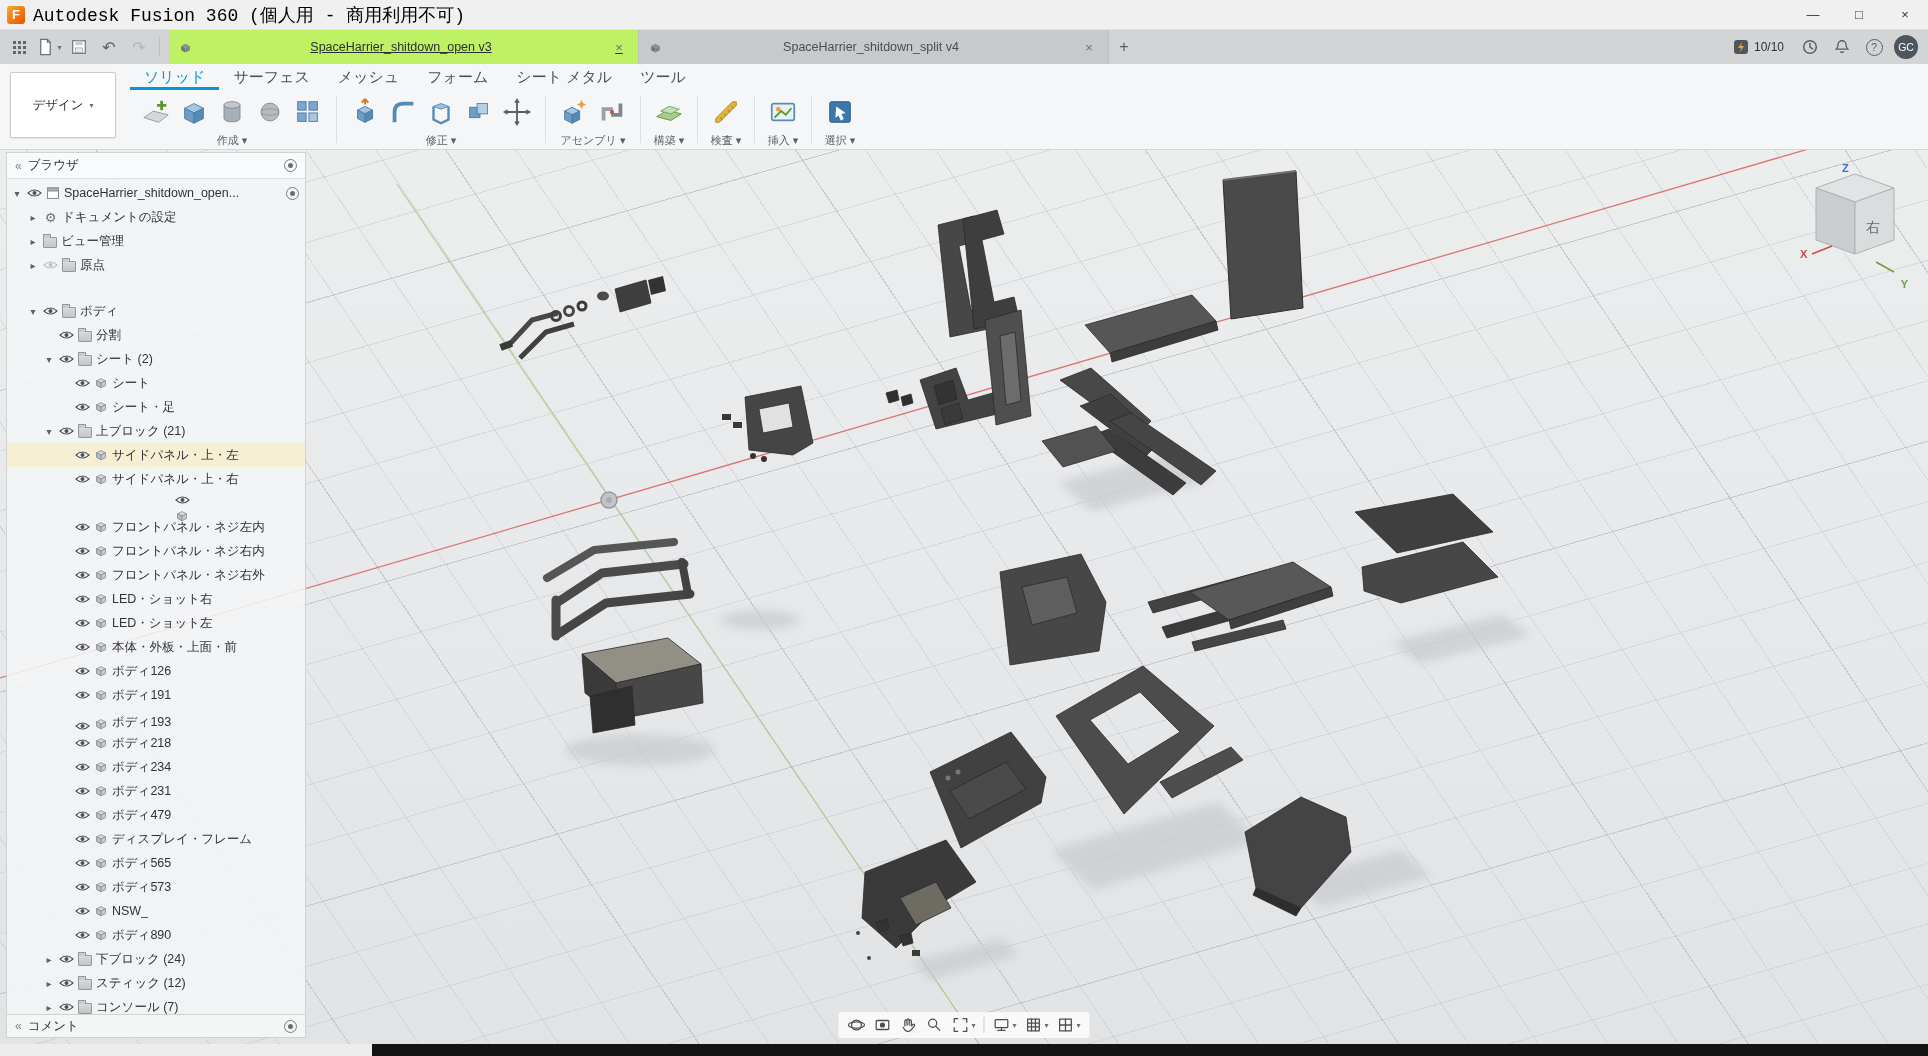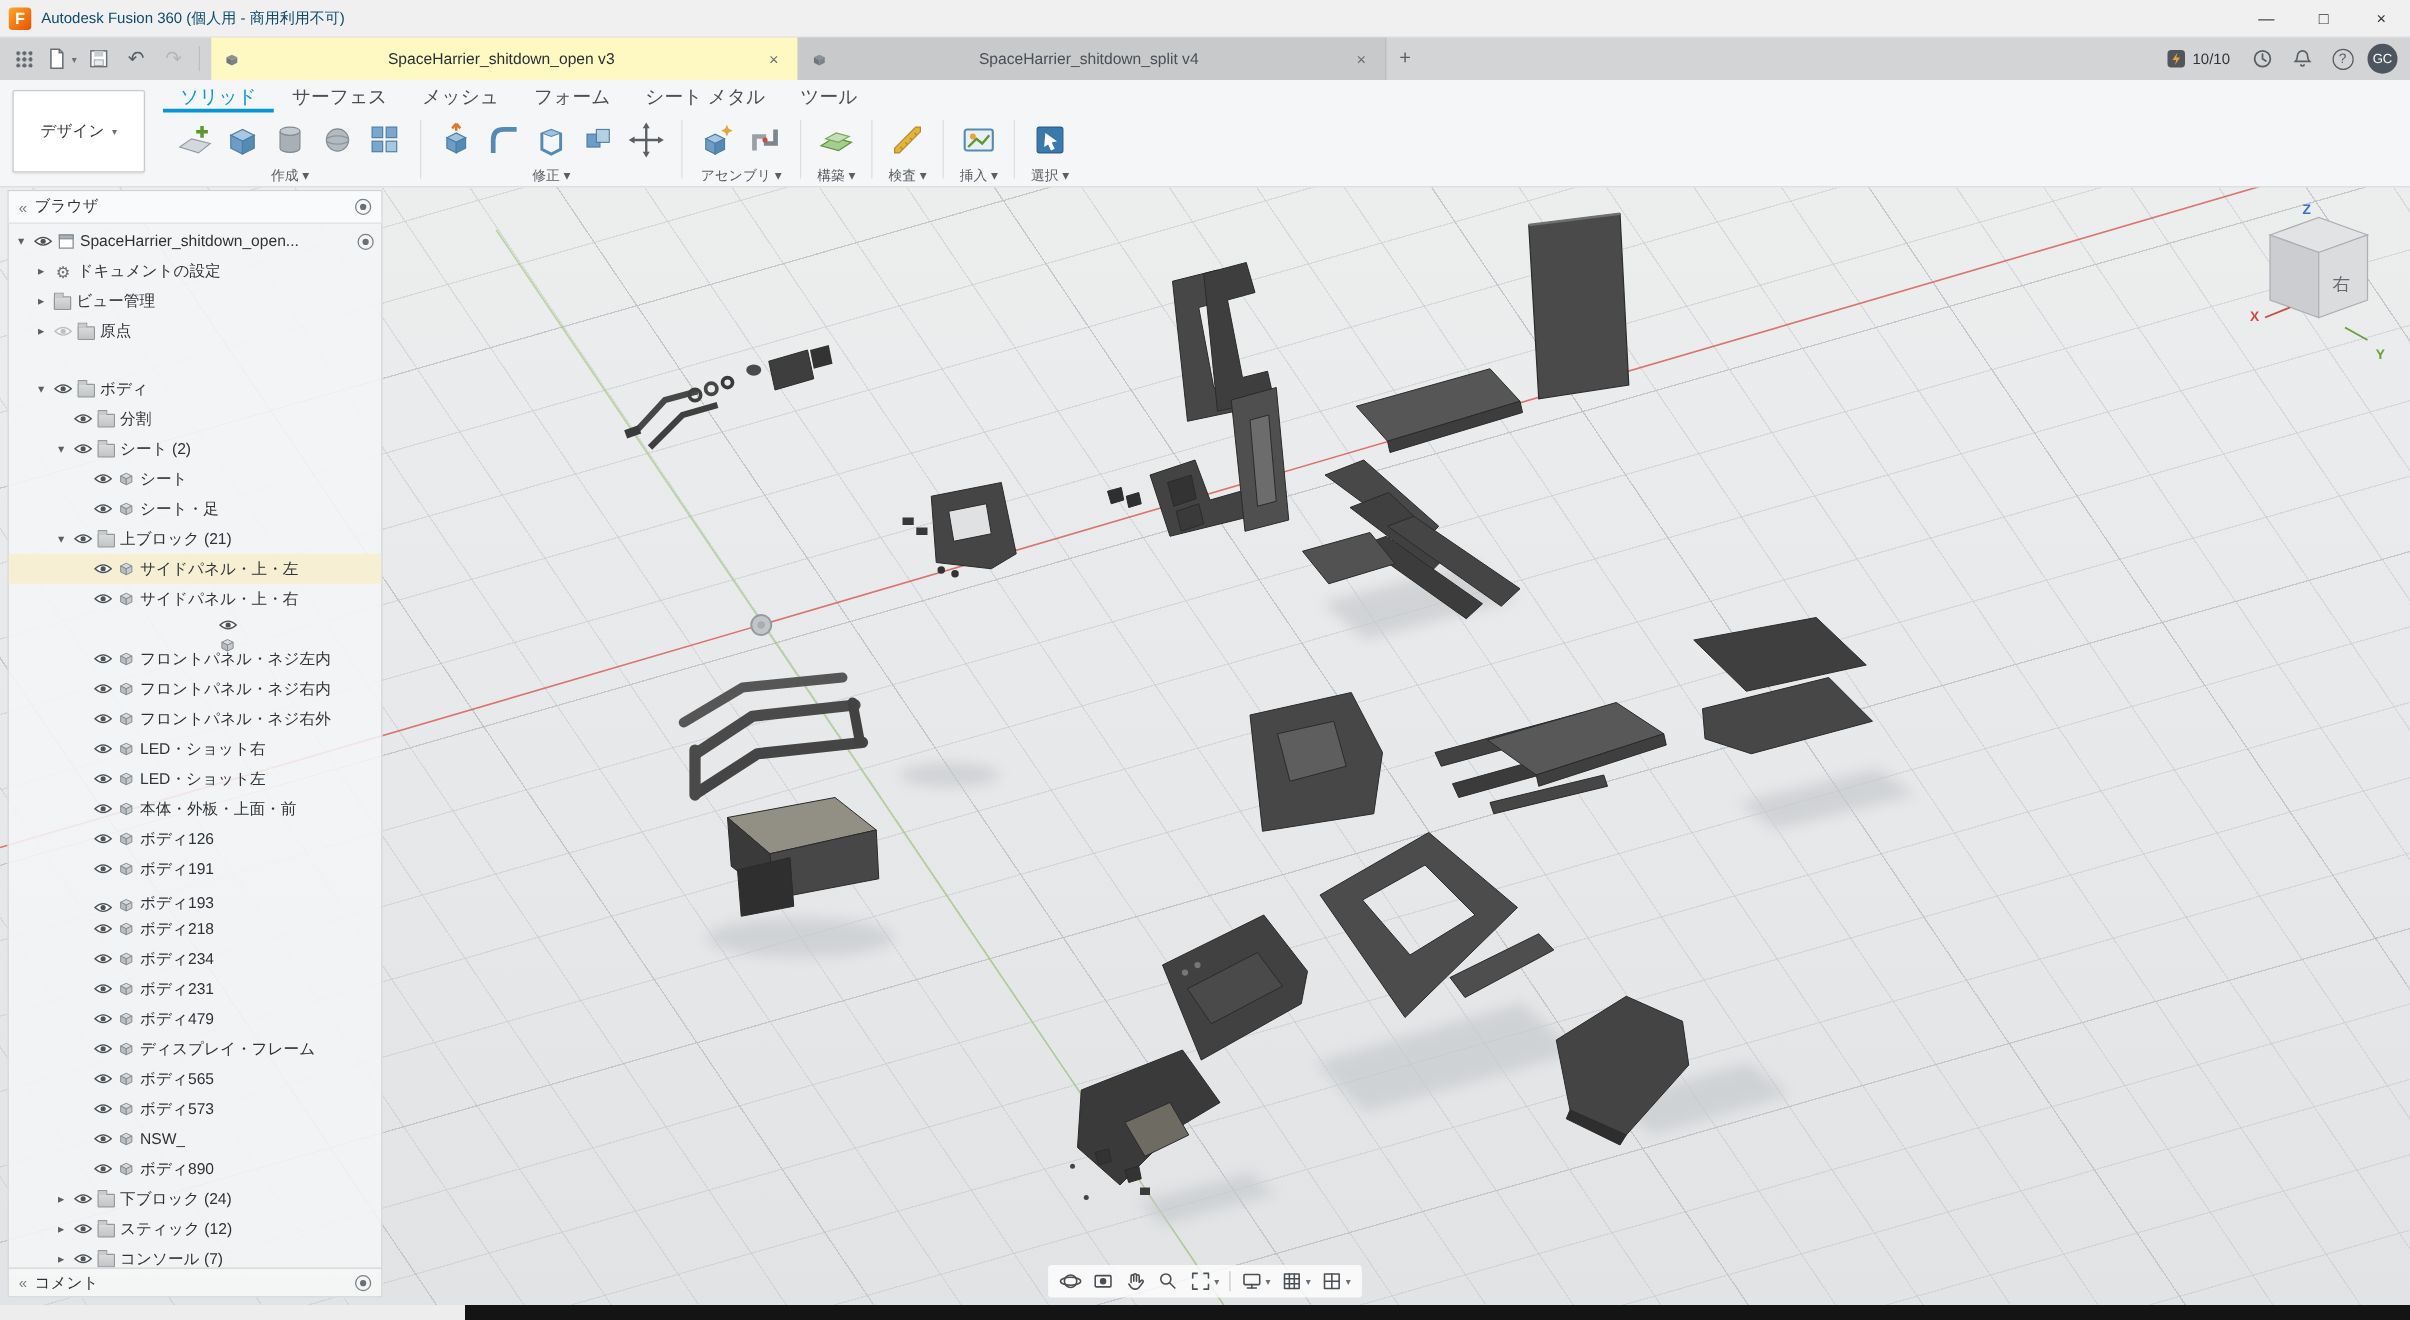--- a/index.html
+++ b/index.html
@@ -5,35 +5,35 @@
   html,body{margin:0;padding:0;width:1928px;height:1056px;overflow:hidden;
     font-family:"Liberation Sans","DejaVu Sans",sans-serif;background:#e8e9eb;
     -webkit-font-smoothing:antialiased;}
   *{box-sizing:border-box;}
 
   
   .titlebar{height:30px;background:#f0f0f0;display:flex;align-items:center;border-bottom:1px solid #e2e2e2;}
   .logo{width:18px;height:18px;margin:0 8px 0 7px;border-radius:3px;
     background:linear-gradient(135deg,#ffa726,#e65100);color:#fff;font-weight:bold;
     font-size:13px;display:flex;align-items:center;justify-content:center;}
-  .wtitle{font-size:12px;color:#0c4a6e;}
+  .wtitle{font-size:18px;color:#000000;font-family:Liberation Mono, monospace;}
   .wctrl{margin-left:auto;display:flex;height:30px;}
   .wbtn{width:46px;display:flex;align-items:center;justify-content:center;font-size:13px;color:#333;}
 
   
   .tabbar{height:34px;background:#d2d4d6;display:flex;align-items:stretch;}
   .qicons{display:flex;align-items:center;padding:0 4px;}
   .qbtn{width:30px;height:28px;display:flex;align-items:center;justify-content:center;color:#5a5f63;}
   .appgrid{width:13px;height:13px;background:radial-gradient(#61676c 1.5px,transparent 1.7px) -1px -1px/5px 5px;}
   .glyph-undo{font-size:16px;color:#5a5f63;}
   .glyph-redo{font-size:16px;color:#b4b8bb;}
   .mini-caret{font-size:8px;color:#6a7076;margin-left:2px;}
   .vsep{width:1px;height:20px;background:#bcbec0;margin:0 5px;}
   .doc-tab{width:470px;display:flex;align-items:center;padding:0 10px;background:#c7c9cb;border-right:1px solid #bdbfc1;font-size:12.5px;color:#4a4f54;}
-  .doc-tab.active{background:#fef9c3;color:#2b2f33;}
+  .doc-tab.active{background:#bef264;color:#2b2f33;text-decoration:underline;}
   .dt-label{flex:1;text-align:center;white-space:nowrap;overflow:hidden;text-overflow:ellipsis;}
   .dt-close{width:18px;text-align:center;font-size:13px;color:#6a7076;}
   .newtab{width:30px;display:flex;align-items:center;justify-content:center;font-size:16px;color:#5a5f63;}
   .tb-spacer{flex:1;}
   .job{display:flex;align-items:center;gap:5px;font-size:12px;color:#2f3337;padding:0 10px;}
   .rbtn{width:32px;display:flex;align-items:center;justify-content:center;}
   .help-circ{width:17px;height:17px;border:1.5px solid #5a5f63;border-radius:50%;color:#5a5f63;
     font-size:11px;display:flex;align-items:center;justify-content:center;}
   .avatar{width:24px;height:24px;border-radius:50%;background:#4d565e;color:#fff;font-size:10.5px;
     display:flex;align-items:center;justify-content:center;align-self:center;margin:0 10px 0 4px;}

